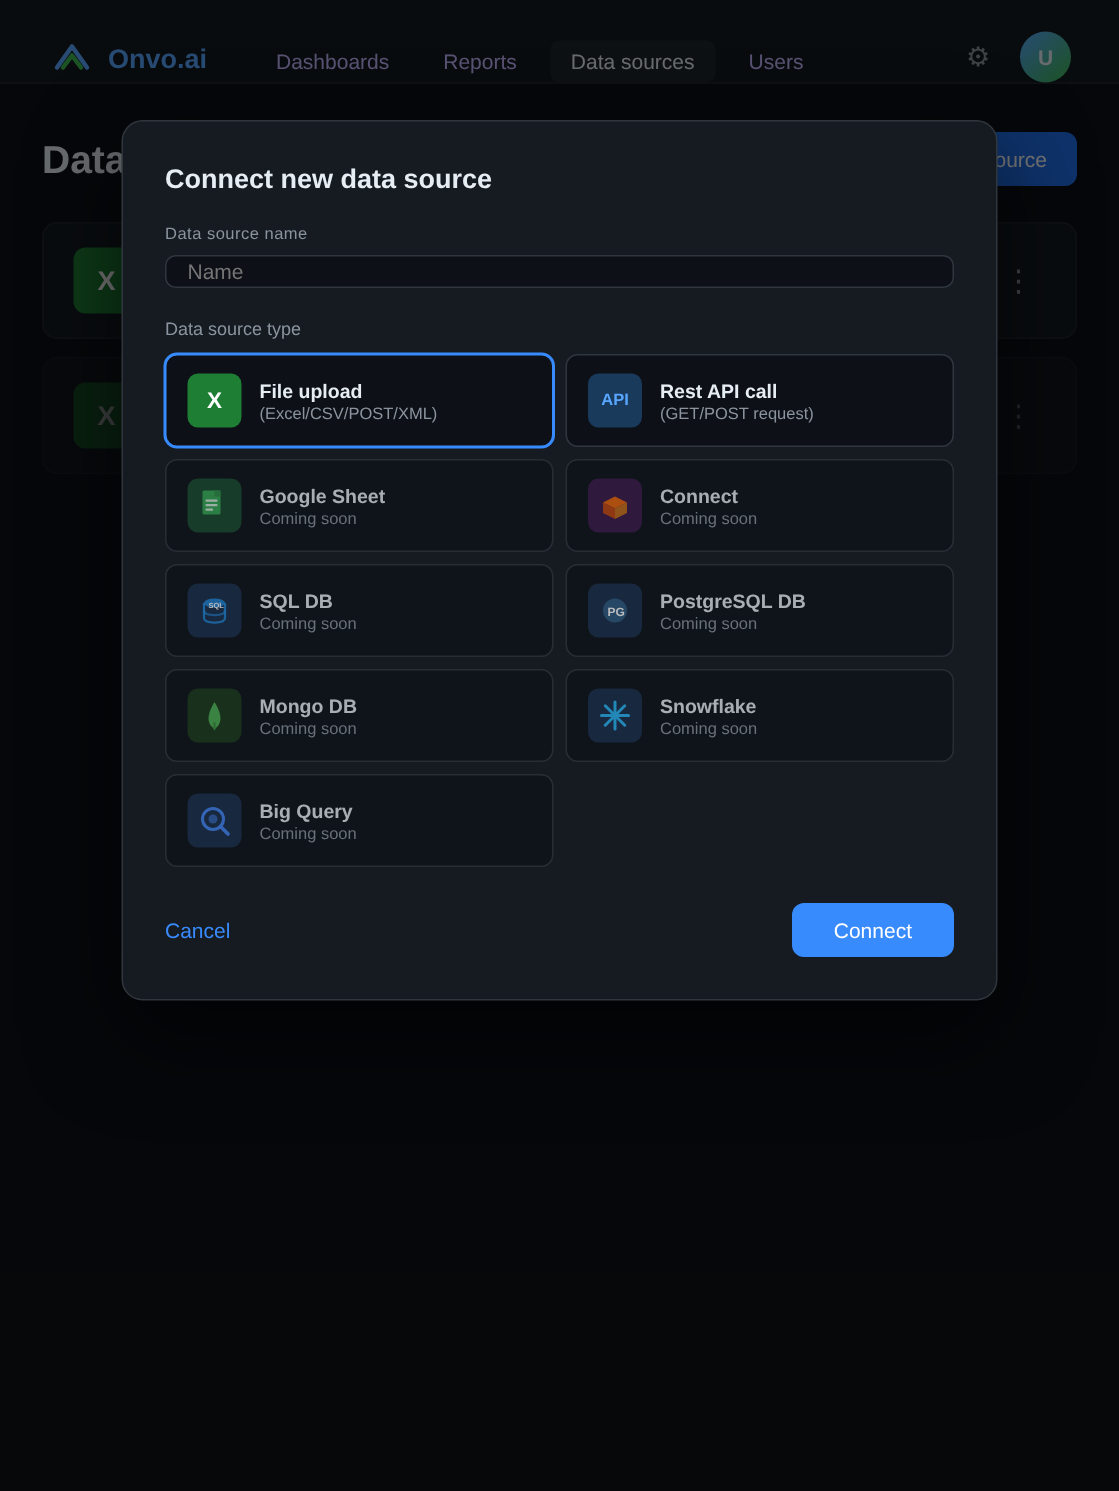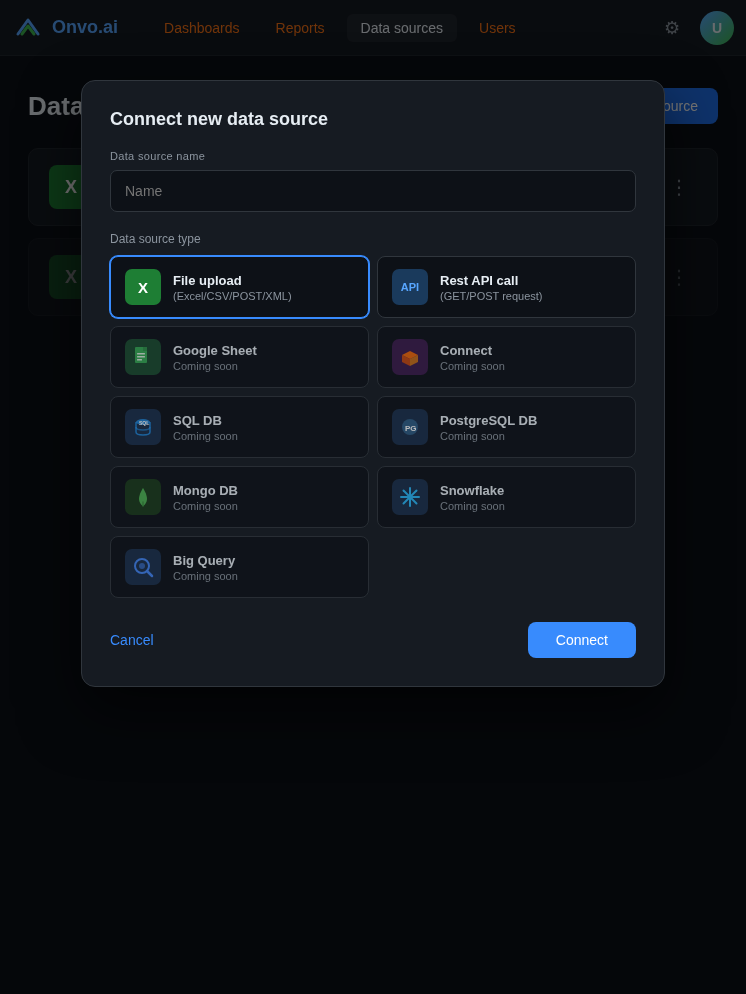--- a/index.html
+++ b/index.html
@@ -9,22 +9,22 @@
       font-family: -apple-system, BlinkMacSystemFont, 'Segoe UI', sans-serif;
       width: 746px;
       min-height: 994px;
       position: relative;
       overflow-x: hidden;
     }
 
     
     nav {
       display: flex;
-      align-items: center;
-      padding: 0 12px;
+      align-items: flex-end;
+      padding: 0 32px;
       height: 56px;
       background: #161b22;
       border-bottom: 1px solid #21262d;
       gap: 32px;
     }
     .logo {
       display: flex;
       align-items: center;
       gap: 8px;
       font-weight: 700;
@@ -38,21 +38,21 @@
     }
     .nav-links {
       display: flex;
       gap: 8px;
       flex: 1;
     }
     .nav-link {
       padding: 6px 14px;
       border-radius: 6px;
       font-size: 14px;
-      color: #f97316;
+      color: #c4b5fd;
       cursor: pointer;
       transition: color 0.2s;
     }
     .nav-link.active {
       background: #21262d;
       color: #e6edf3;
       font-weight: 500;
     }
     .nav-right {
       display: flex;
@@ -193,21 +193,21 @@
       color: #8b949e;
       margin-bottom: 8px;
       font-weight: 400;
       letter-spacing: 0.03em;
     }
     .name-input {
       width: 100%;
       background: #0d1117;
       border: 1px solid #30363d;
       border-radius: 7px;
-      padding: 12px 14px;
+      padding: 2px 14px;
       font-size: 14px;
       color: #8b949e;
       margin-bottom: 20px;
       outline: none;
     }
 
     .source-type-label {
       font-size: 12px;
       color: #8b949e;
       margin-bottom: 10px;

